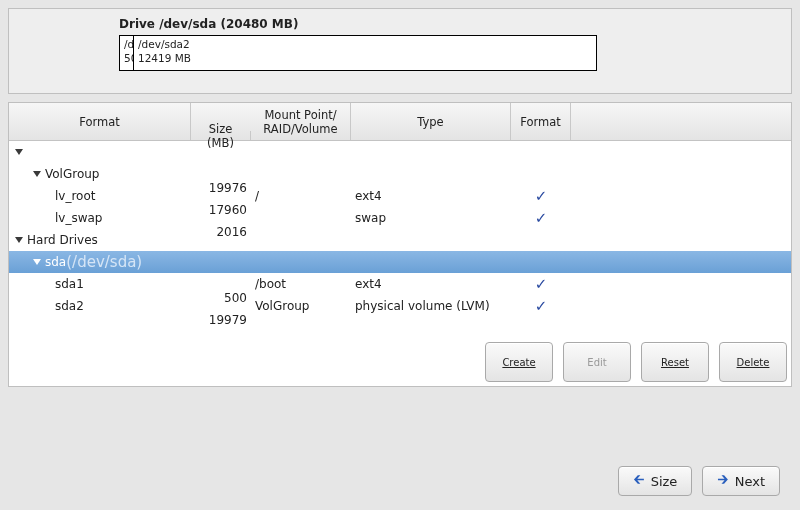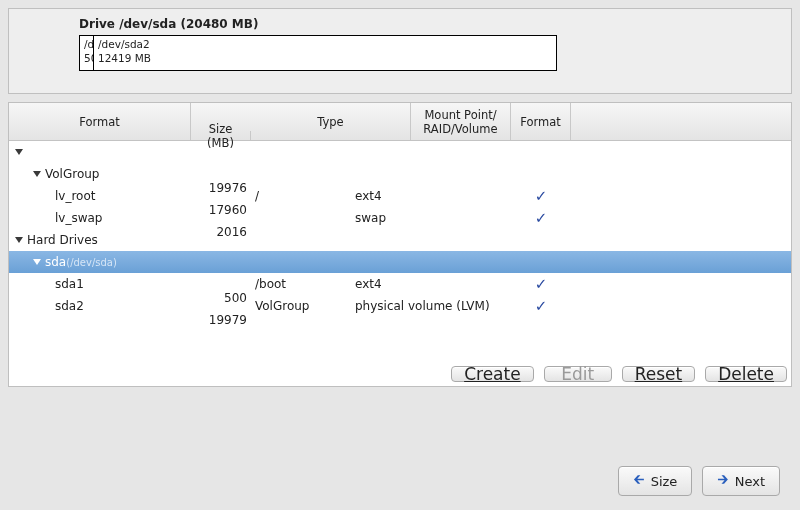--- a/index.html
+++ b/index.html
@@ -1,19 +1,19 @@
 <!DOCTYPE html>
 <html><head>
 <meta charset="utf-8">
 <style>
 * { box-sizing: border-box; margin: 0; padding: 0; }
 body { font-family: "DejaVu Sans", "Liberation Sans", sans-serif; font-size: 12px; background: #e6e6e6; width: 800px; height: 510px; overflow: hidden; color: #222; }
 .wrap { padding: 8px; }
 .drive-panel { background: #eee; border: 1px solid #bfbfbf; height: 86px; padding: 8px 10px; display:flex; }
-.drive-inner { margin-left: 60px; }
+.drive-inner { margin-left: 100px; }
 .drive-title { font-weight: bold; font-size: 12px; margin-bottom: 4px; }
 .drive-bar { border: 1px solid #000; width: 478px; height: 36px; display:flex; background:#fff; }
 .slice { border-right:1px solid #000; padding:2px 4px; font-size:10.5px; line-height:1.3; overflow:hidden; }
 .slice:last-child { border-right:none; }
 .slice-a { width:14px; }
 .slice-b { flex:1; }
 .part-panel { margin-top:8px; border:1px solid #bfbfbf; background:#fff; height:285px; display:flex; flex-direction:column; }
 .thead { display:flex; background:linear-gradient(#f6f6f6,#e4e4e4); border-bottom:1px solid #c3c3c3; height:38px; }
 .th { border-right:1px solid #c8c8c8; display:flex; align-items:center; justify-content:center; text-align:center; font-size:11.5px; padding:2px 4px; }
 .th:last-child{border-right:none;}
@@ -28,24 +28,24 @@
 .cell{padding:0 4px;display:flex;align-items:center;}
 .cell.c-dev{width:182px;}
 .cell.c-size{width:60px;justify-content:flex-end;text-align:right;}
 .cell.c-mount{width:100px;}
 .cell.c-type{width:160px;}
 .cell.c-fmt{width:60px;justify-content:center;}
 .tri{display:inline-block;width:0;height:0;border-left:4px solid transparent;border-right:4px solid transparent;border-top:6px solid #3a3a3a;margin-right:4px;vertical-align:middle;}
 .tri.white{border-top-color:#fff;}
 .row.sel{background:linear-gradient(#8ab7e4,#6aa0d6);color:#fff;}
 .row.sel .dim{color:#d5e5f6;}
-.dim{color:#999;font-size:10px;}
+.dim{color:#999;font-size:15px;}
 .check{color:#2a4aa0;font-size:15px;font-weight:bold;}
 .btnrow{display:flex;justify-content:flex-end;gap:10px;padding:8px 4px 4px 4px;}
-.btn{background:linear-gradient(#fafafa,#e4e4e4);border:1px solid #a9a9a9;border-radius:4px;height:16px;min-width:68px;padding:0 12px;font-size:17px;display:flex;align-items:center;justify-content:center;cursor:pointer;box-shadow:inset 0 1px 0 #fff;}
+.btn{background:linear-gradient(#fafafa,#e4e4e4);border:1px solid #a9a9a9;border-radius:4px;height:40px;min-width:68px;padding:0 12px;font-size:10px;display:flex;align-items:center;justify-content:center;cursor:pointer;box-shadow:inset 0 1px 0 #fff;}
 .btn.disabled{color:#9a9a9a;cursor:default;}
 .btn .ul{text-decoration:underline;}
 .nav-row{position:absolute;bottom:14px;right:20px;display:flex;gap:10px;}
 .nav-btn{background:linear-gradient(#fafafa,#e4e4e4);border:1px solid #a9a9a9;border-radius:4px;height:30px;padding:0 14px;font-size:13px;display:flex;align-items:center;gap:6px;cursor:pointer;box-shadow:inset 0 1px 0 #fff;}
 .arr{color:#2a5fbd;font-size:14px;}
 .ind0{padding-left:2px;}
 .ind1{padding-left:20px;}
 .ind2{padding-left:42px;}
 </style>
 </head>
@@ -66,23 +66,23 @@
         </div>
       </div>
     </div>
   </div>
 
   <div class="part-panel">
     <div class="thead">
       <div class="th c-dev">Format</div>
       <div class="th c-size" style="white-space:pre-line">Size
 (MB)</div>
-      <div class="th c-type">Type</div>
       <div class="th c-mount" style="white-space:pre-line">Mount Point/
 RAID/Volume</div>
+      <div class="th c-type">Type</div>
       <div class="th c-fmt">Format</div>
       <div class="th" style="flex:1"></div>
     </div>
     <div class="tbody" id="tbody">
         <div class="row">
           <div class="cell c-dev">
             <span class="ind0"></span>
             <span class="tri"></span>
           </div>
           <div class="cell c-size"></div>

